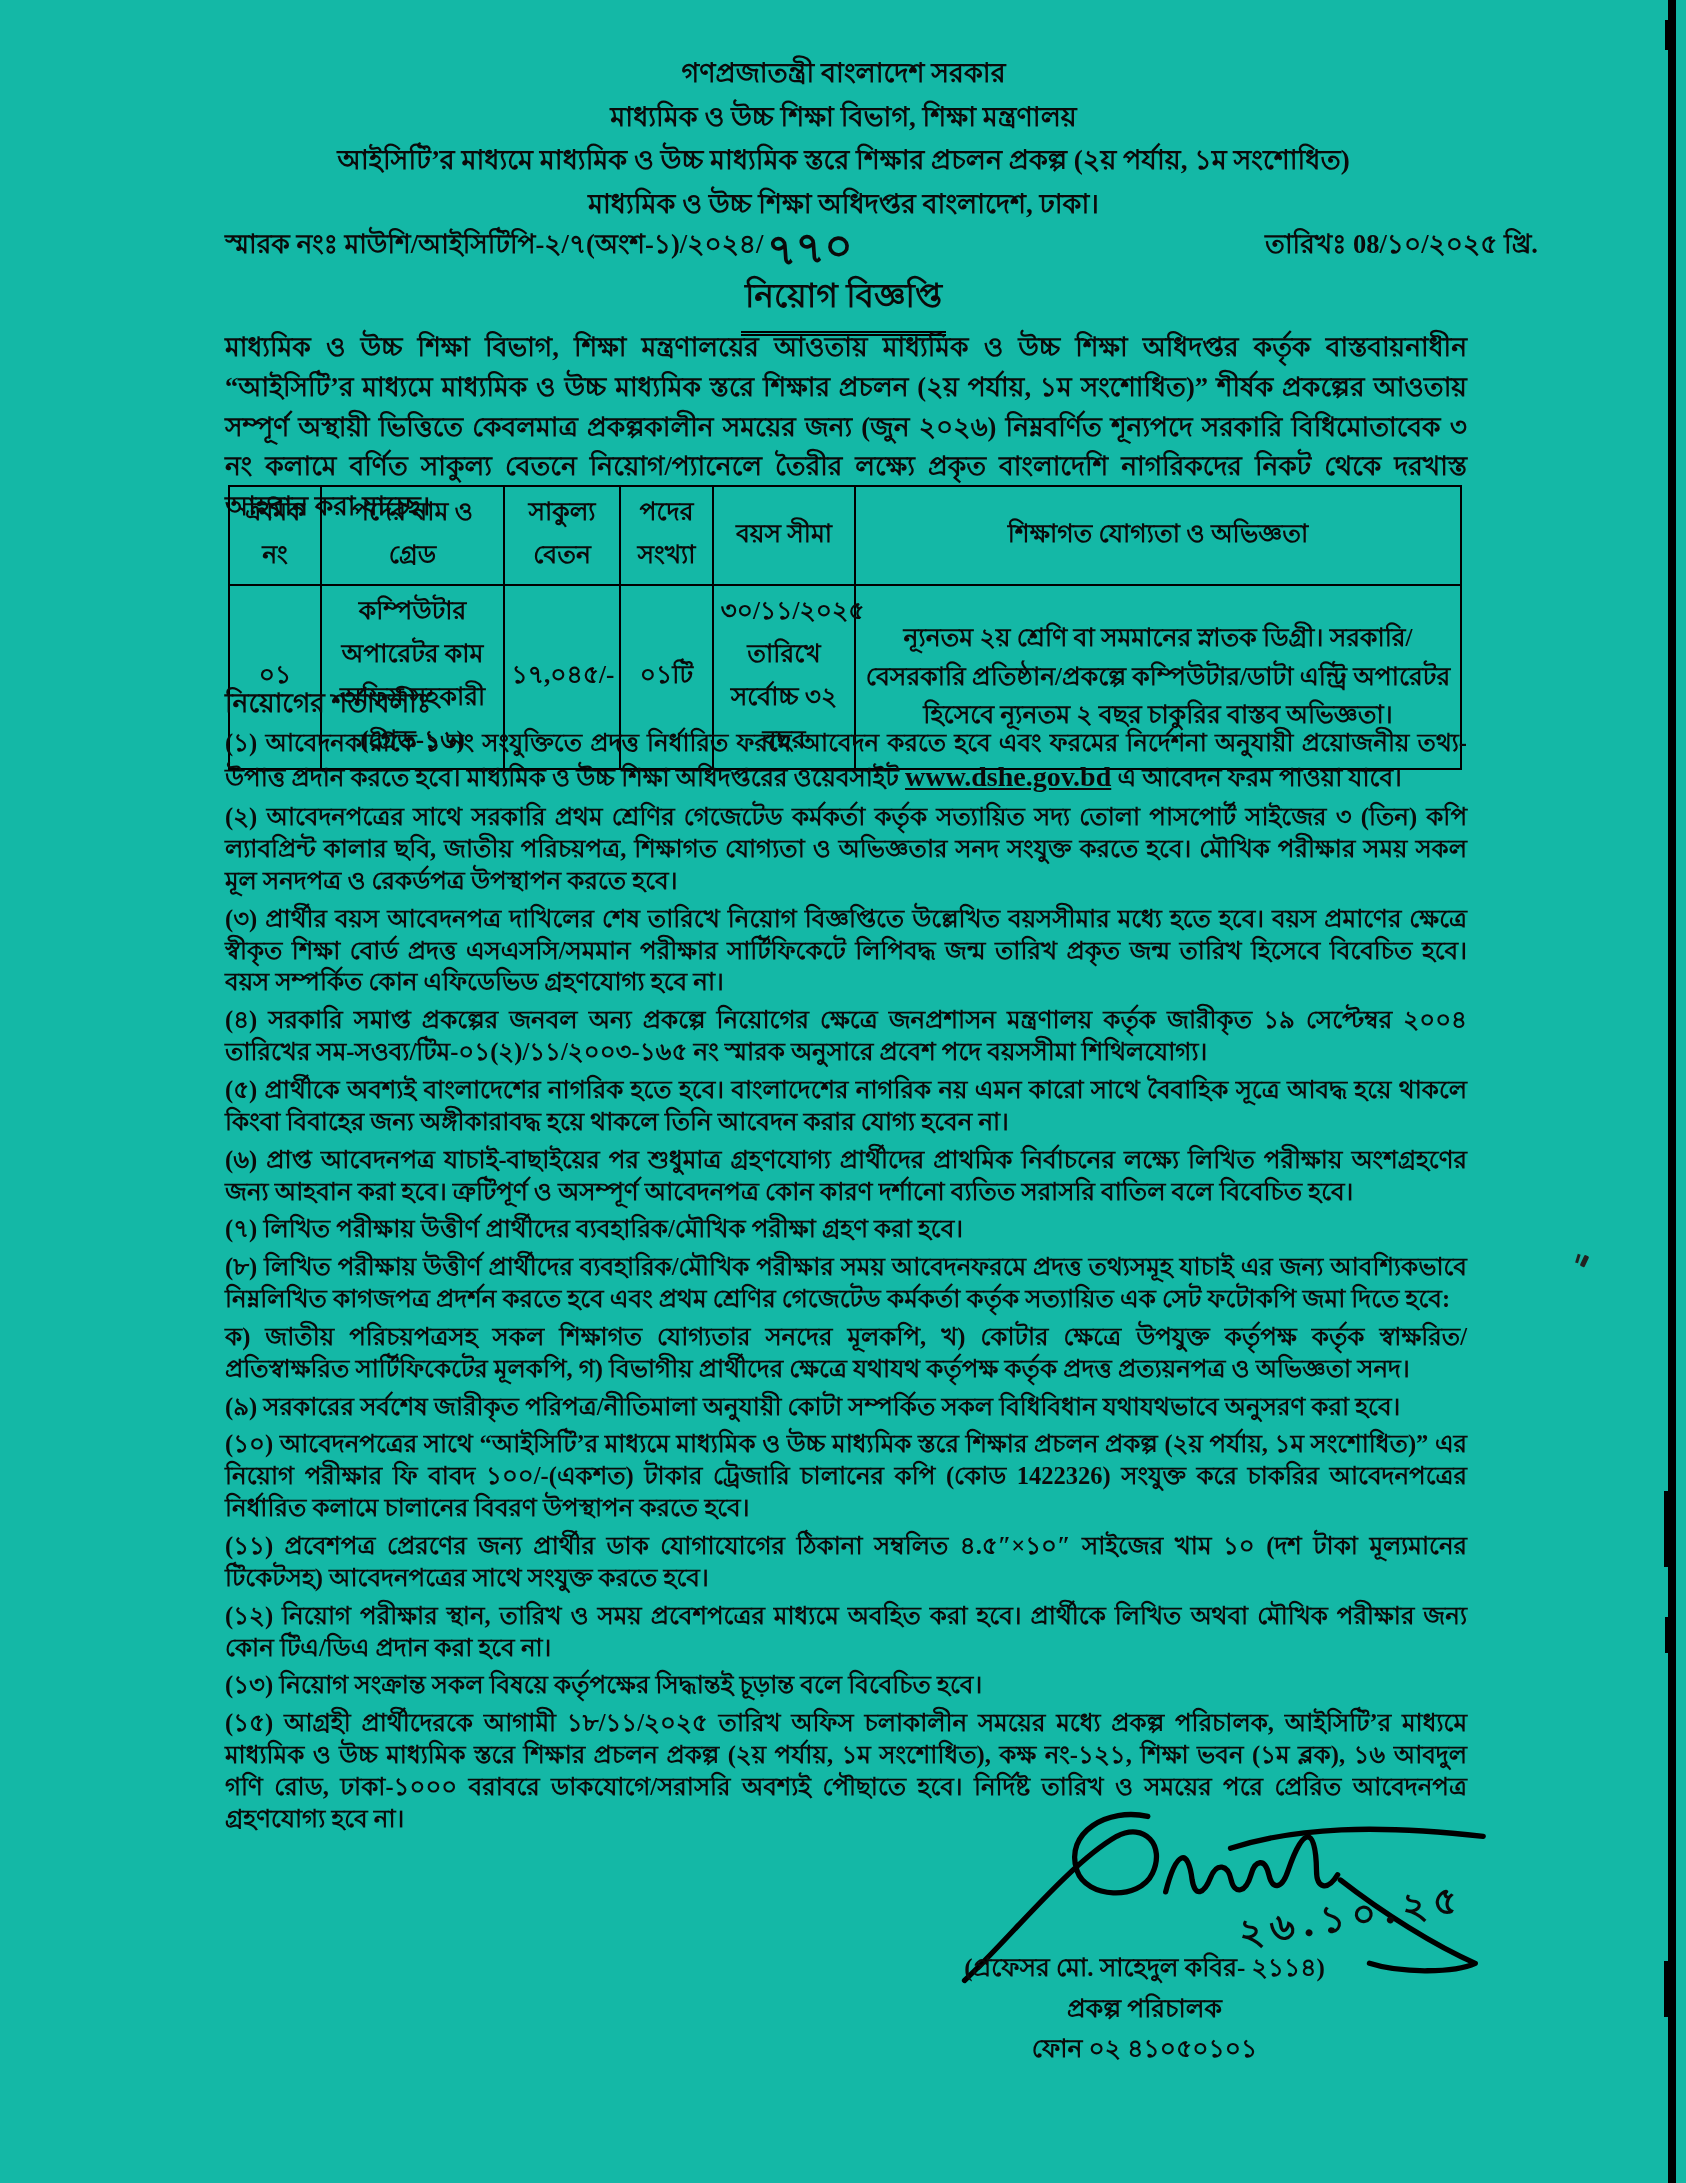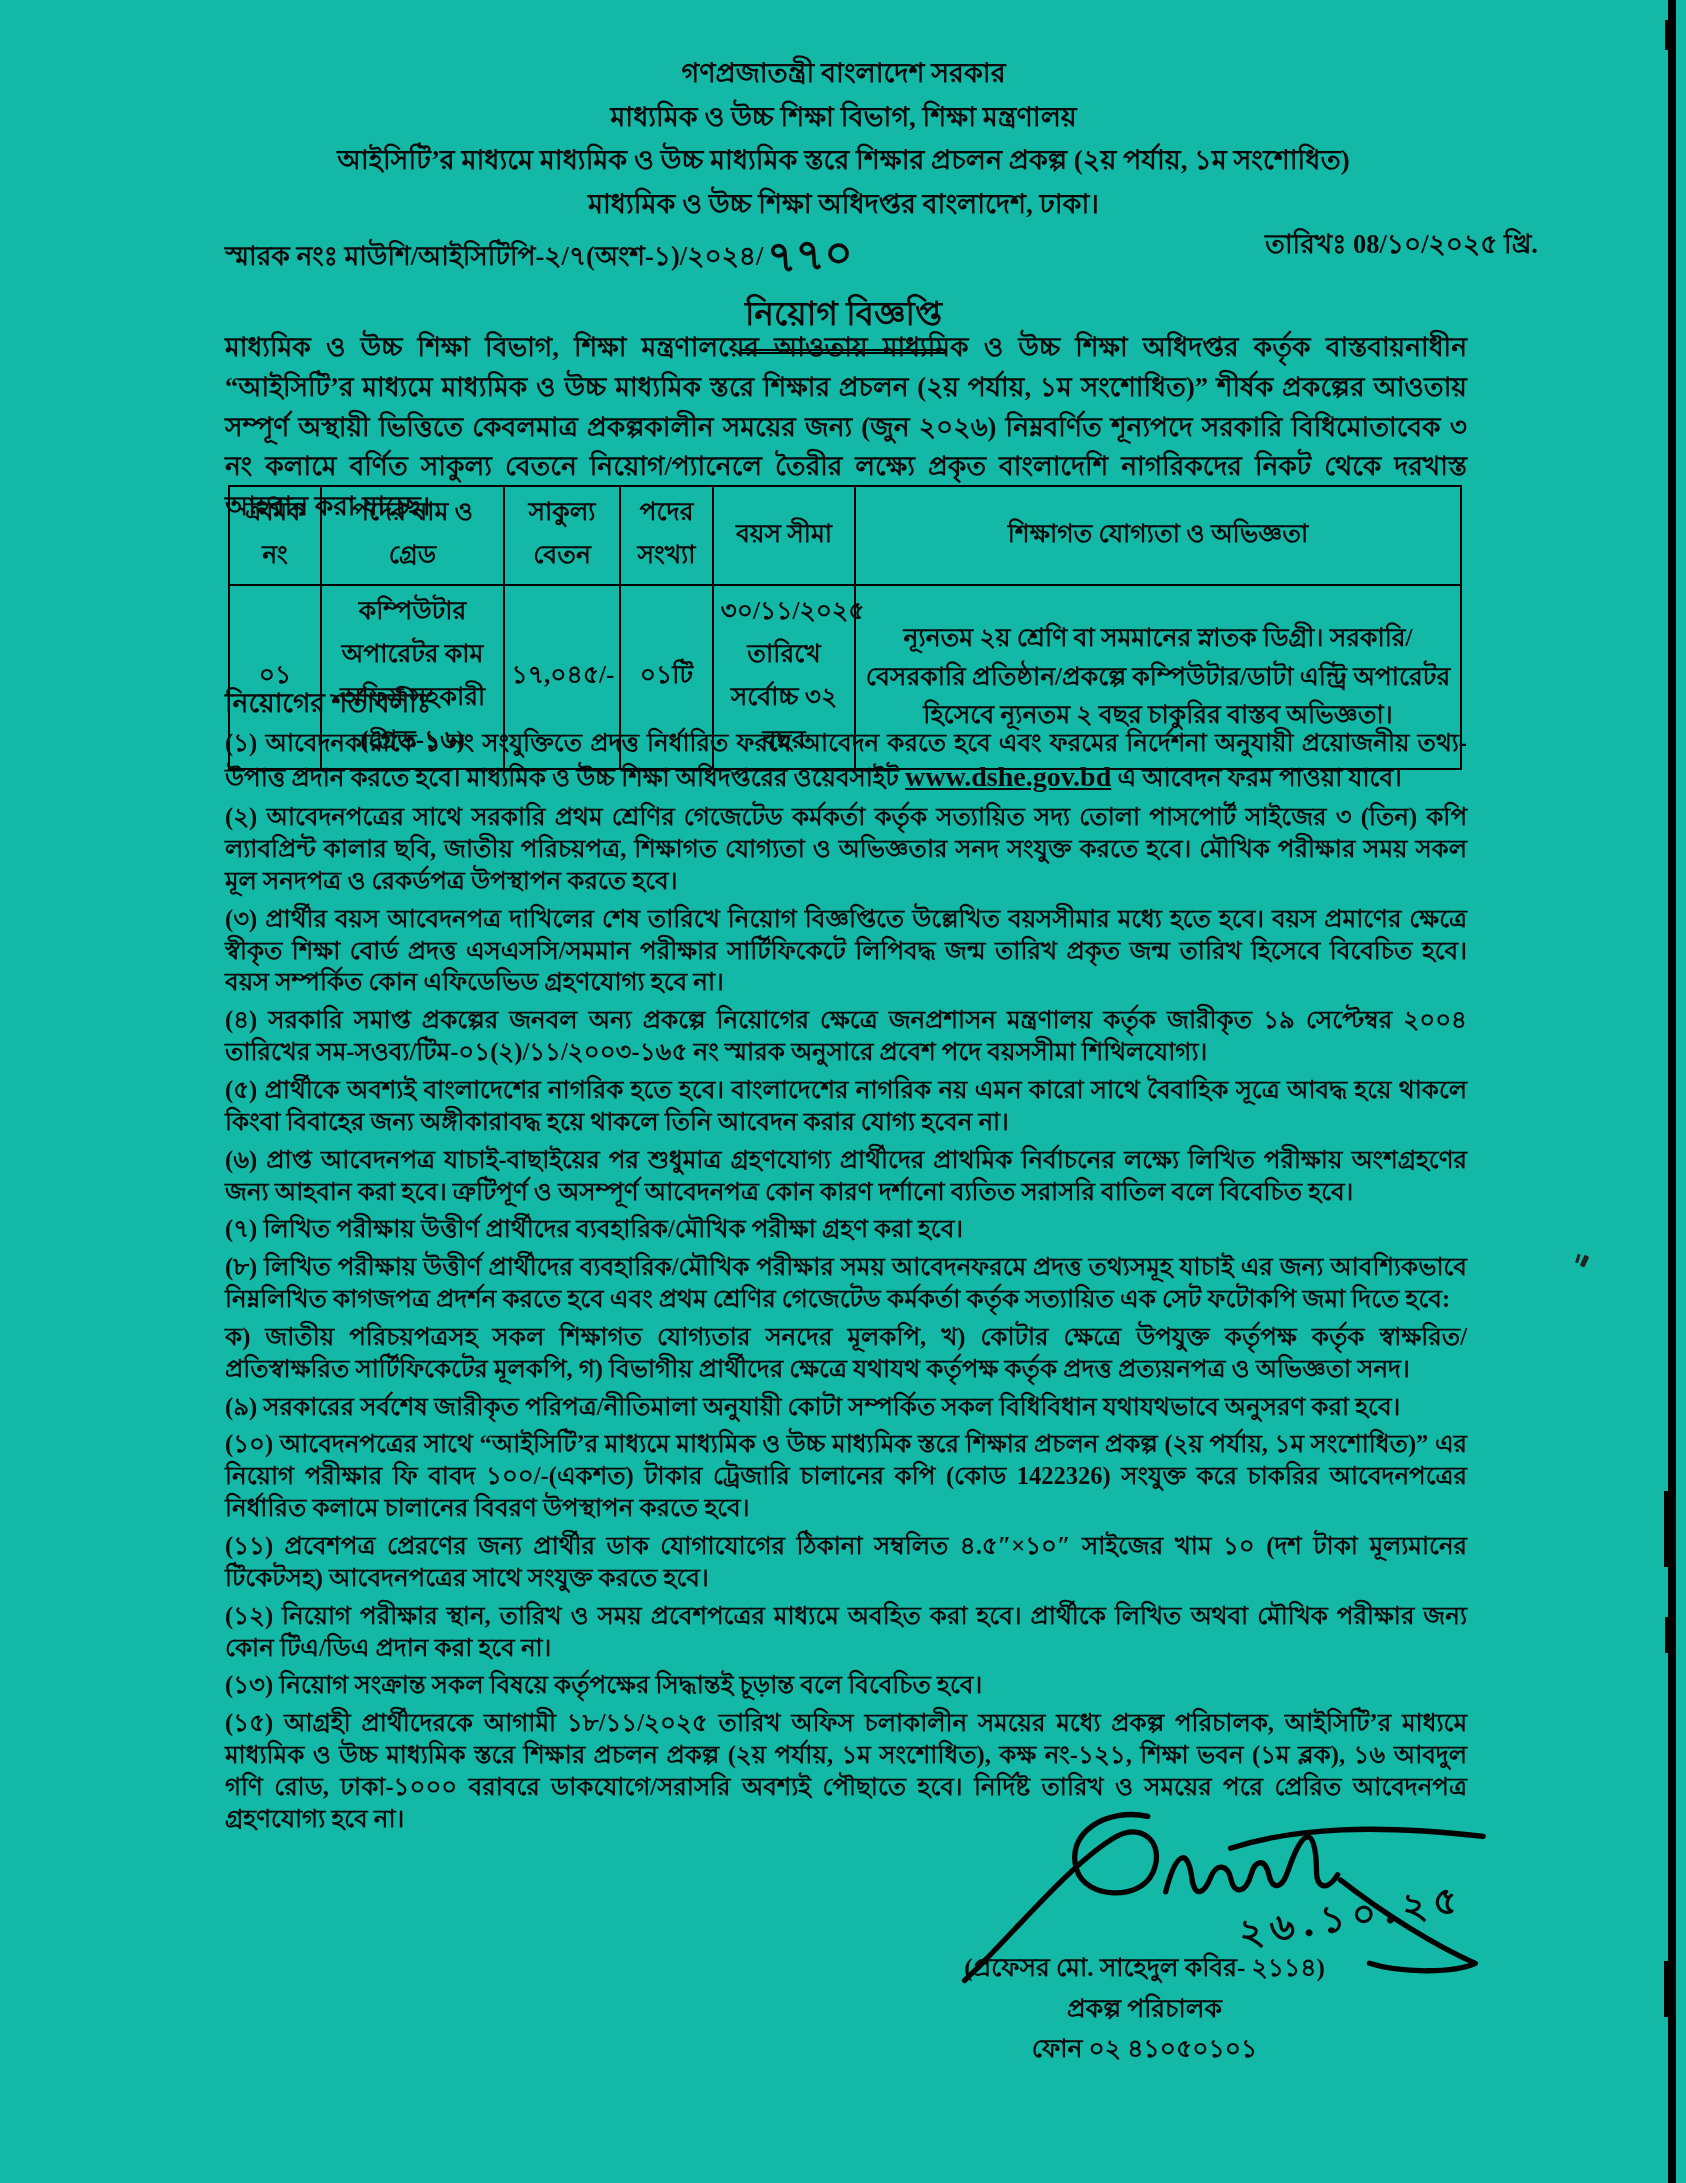--- a/index.html
+++ b/index.html
@@ -19,34 +19,34 @@
 
   .hdr{
     position:absolute;top:52px;left:0;width:1687px;
     text-align:center;font-size:27px;line-height:1.62;font-weight:bold;
   }
   .memo-row{
     position:absolute;top:224px;left:225px;width:1313px;
     display:flex;justify-content:space-between;align-items:flex-start;
     font-size:26.5px;font-weight:bold;
   }
-  .memo-left{white-space:nowrap;display:flex;align-items:flex-start;margin-top:12px;}
+  .memo-left{white-space:nowrap;display:flex;align-items:center;}
   .handnum{
     font-size:44px;line-height:0.8;font-weight:bold;
     transform:rotate(-4deg);display:inline-block;margin-left:4px;position:relative;top:1.3px;
     font-family:"DejaVu Serif",serif;
   }
   .date-line{white-space:nowrap;}
 
   .doc-title{
     position:absolute;top:270px;left:0;width:1687px;text-align:center;
   }
   .doc-title span{
     display:inline-block;font-size:33px;font-weight:bold;
-    border-bottom:5.3px double #000;padding:0 4px 5.3px 4px;margin-top:18px;
+    border-bottom:5.3px double #000;padding:0 4px 5.3px 4px;
   }
 
   .intro{
     position:absolute;top:328px;left:225px;width:1242px;
     font-size:26.5px;line-height:1.5;text-align:justify;font-weight:bold;
   }
 
   table.post{
     position:absolute;top:485px;left:228px;width:1232px;
     border-collapse:collapse;table-layout:fixed;

